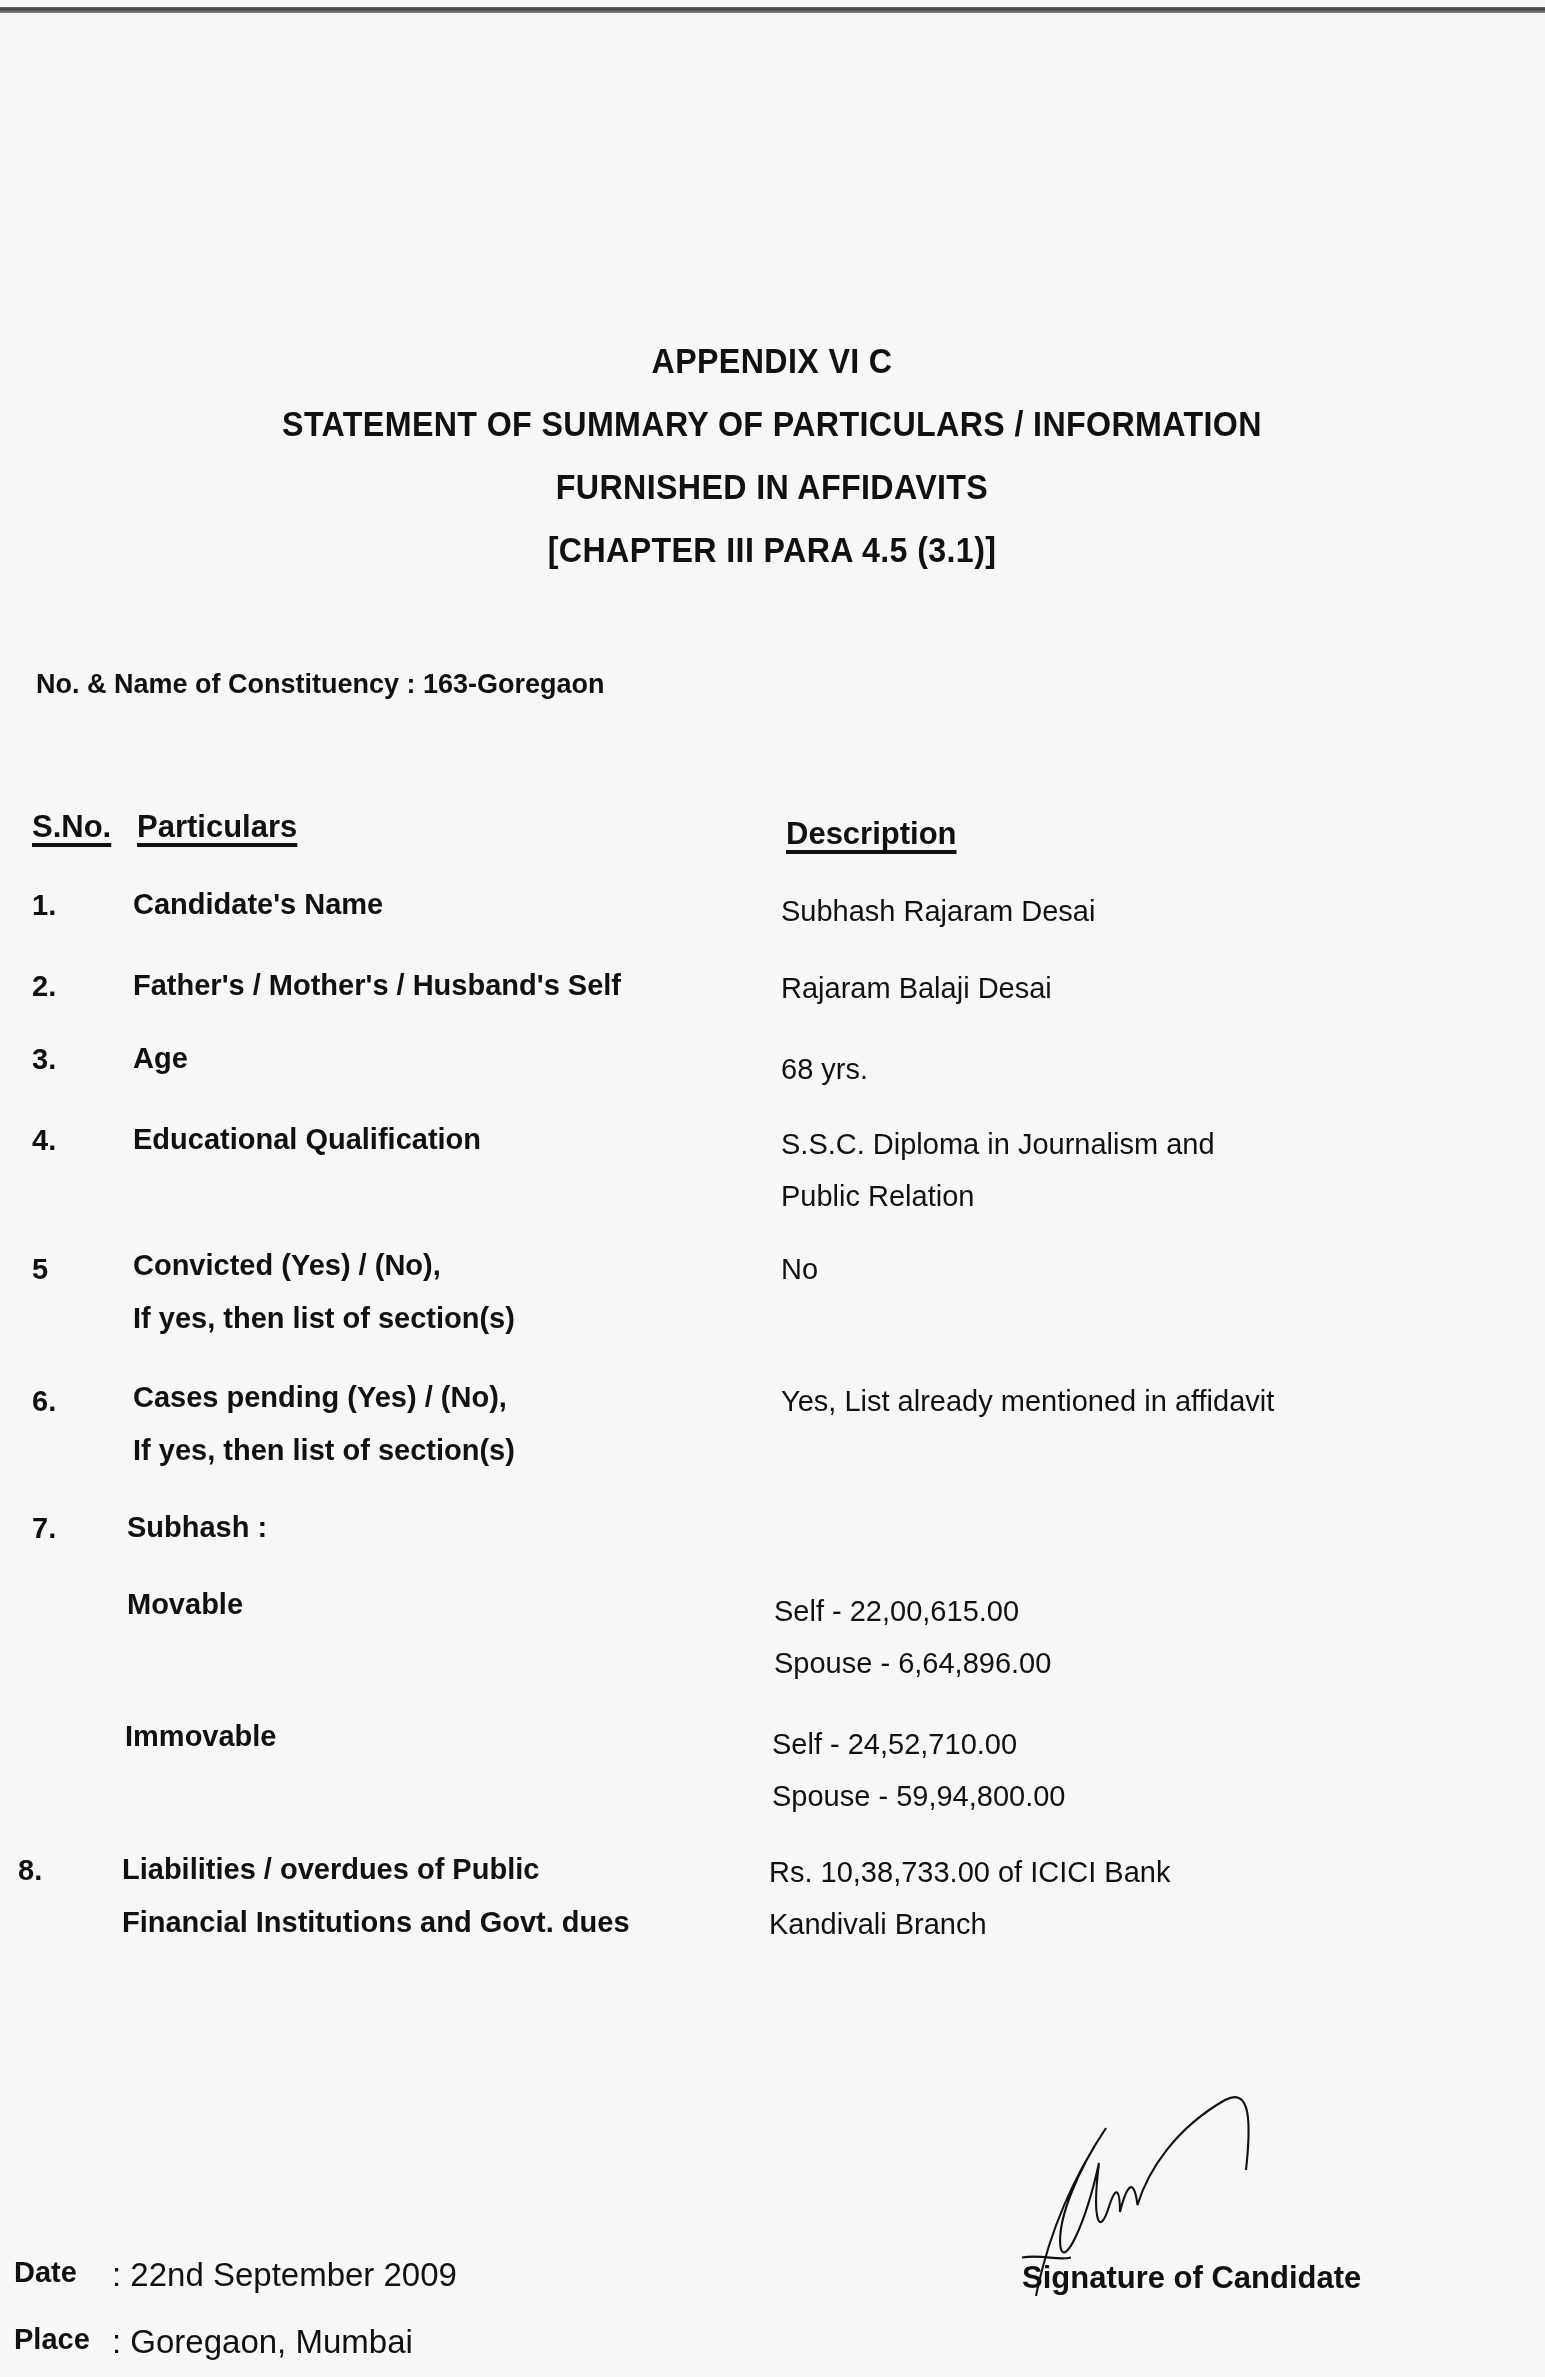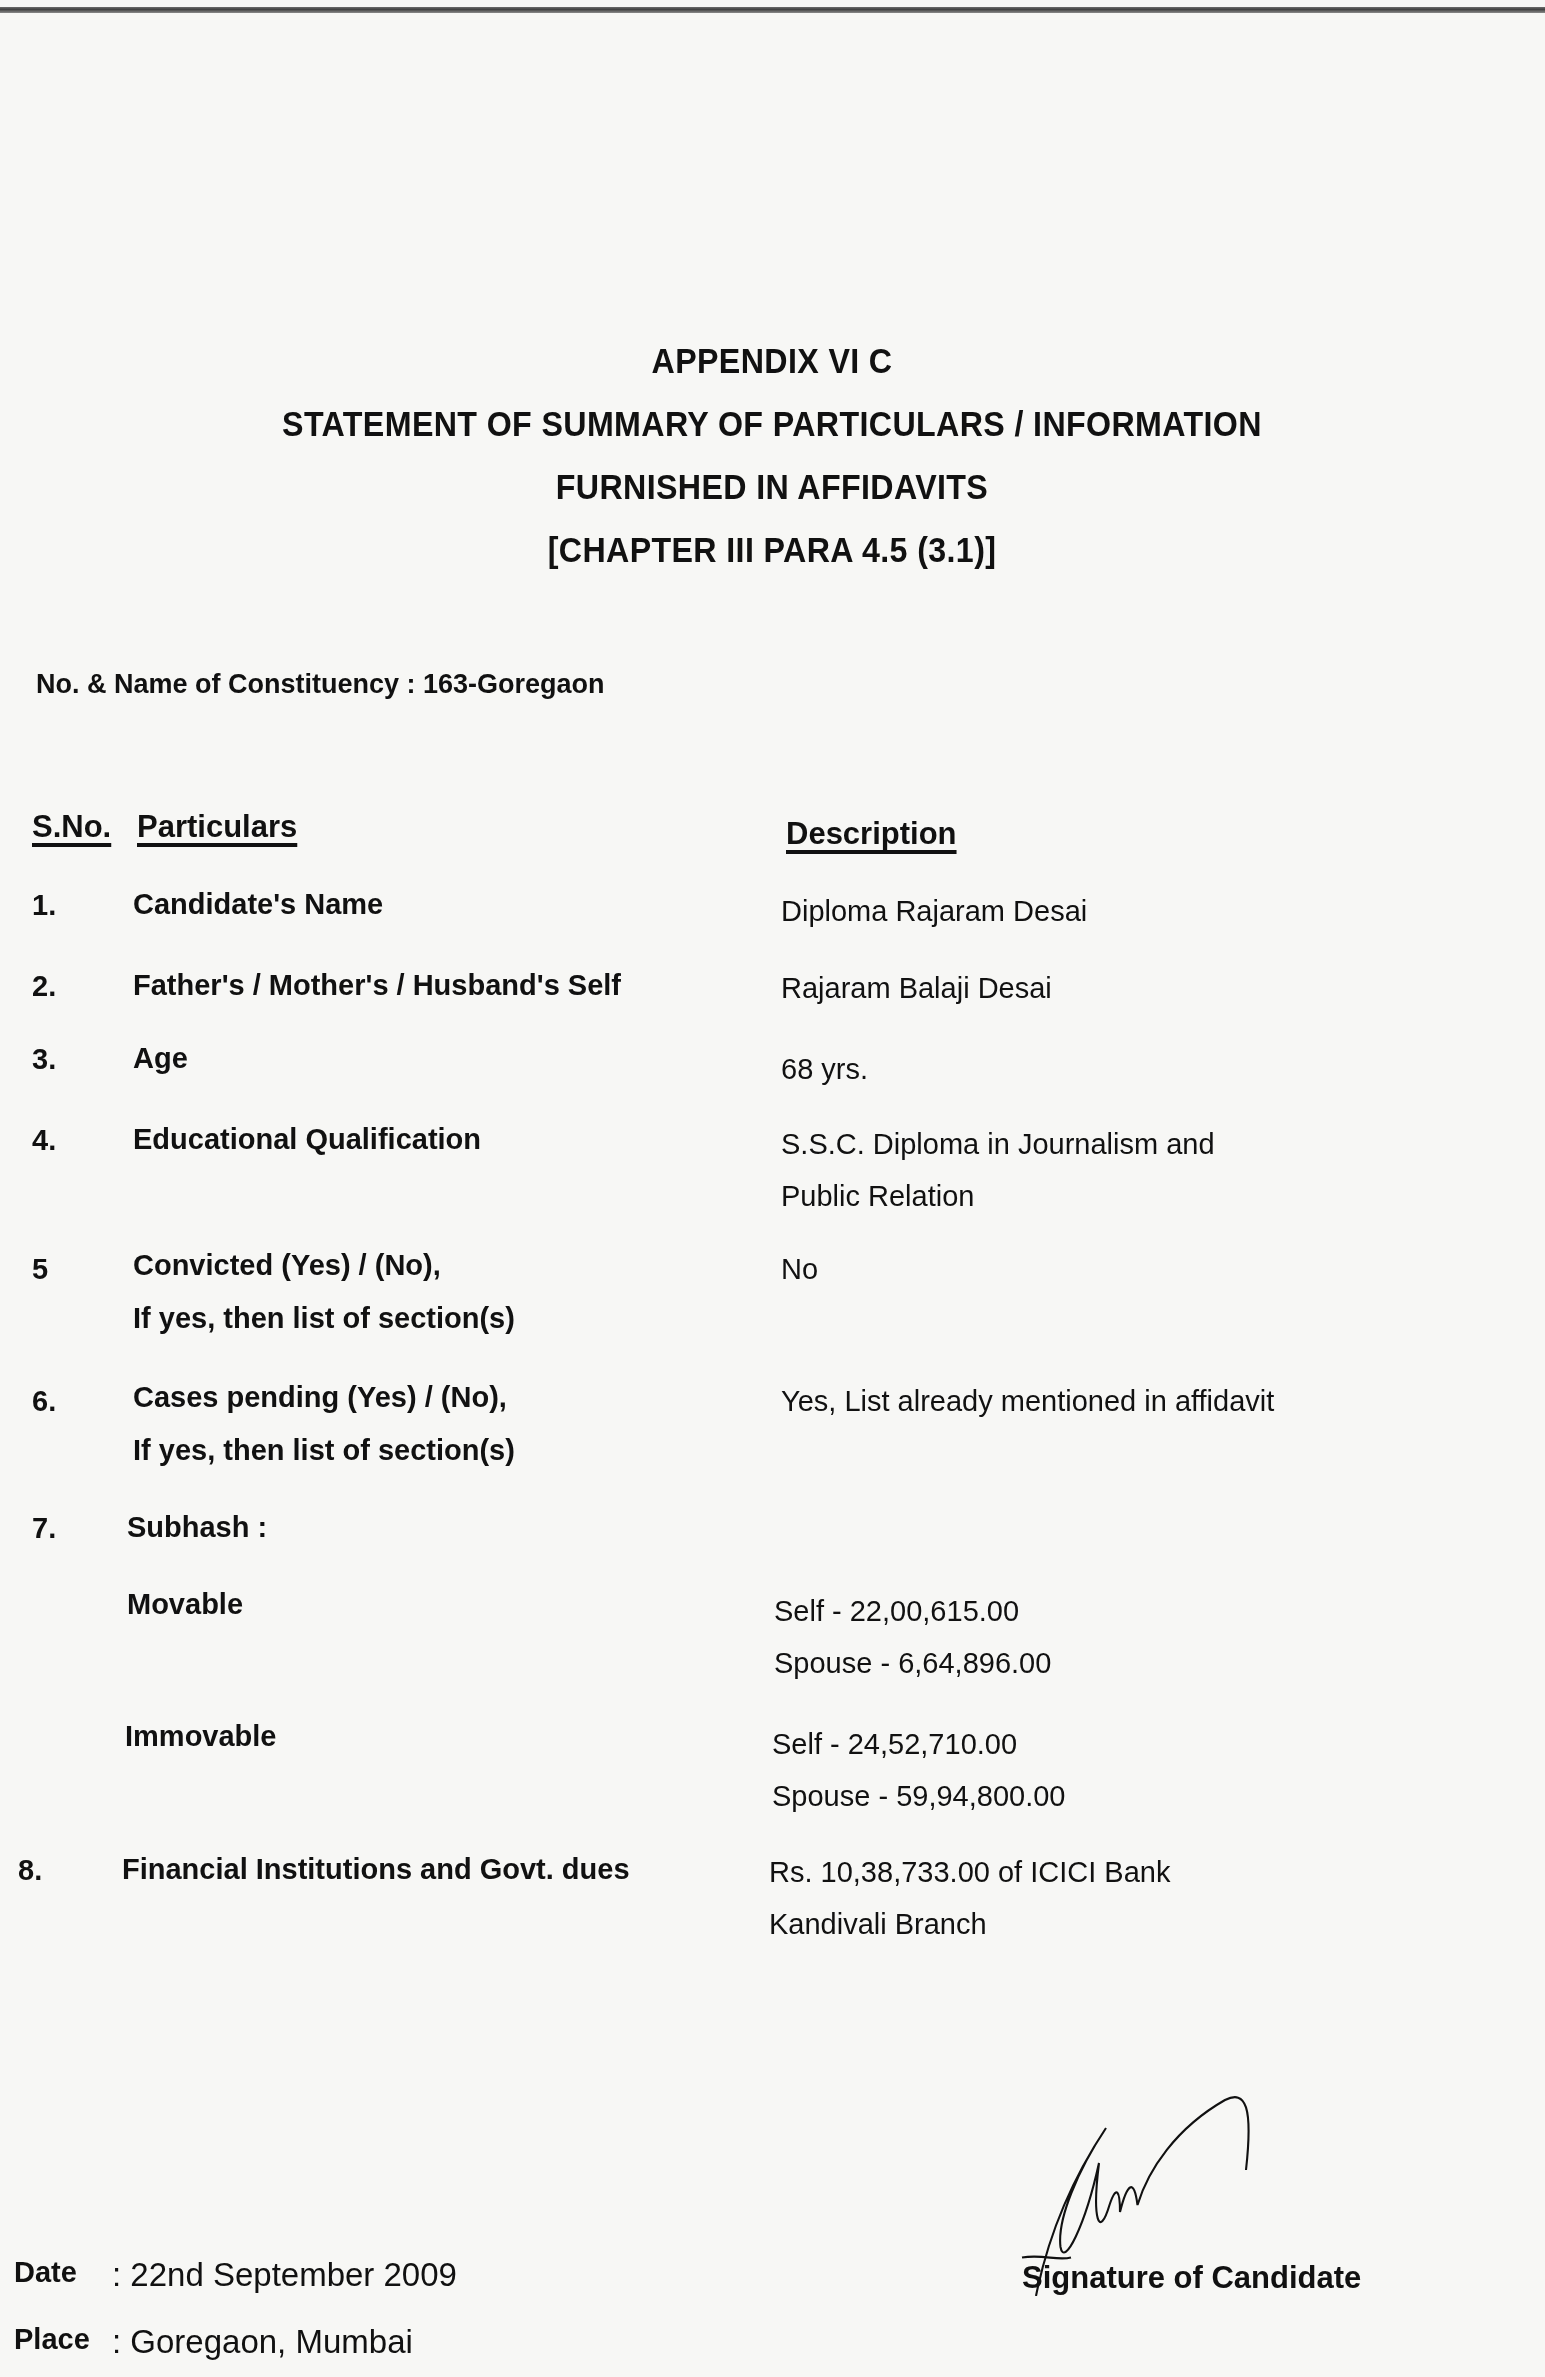--- a/index.html
+++ b/index.html
@@ -55,21 +55,21 @@
   <div class="hdr" style="left:32px; top:809px;">S.No.</div>
   <div class="hdr" style="left:137px; top:809px;">Particulars</div>
   <div class="hdr" style="left:786px; top:816px;">Description</div>
 
   <div class="row" style="top:889px;">
     <span class="sno">1.</span>
     <div class="part" style="top:-11.2px;">
       <div>Candidate's Name</div>
     </div>
     <div class="desc" style="top:-4.2px;">
-      <div>Diploma Rajaram Desai</div>
+      <div>Subhash Rajaram Desai</div>
     </div>
   </div>
 
   <div class="row" style="top:970px;">
     <span class="sno">2.</span>
     <div class="part" style="top:-11.2px;">
       <div>Father's / Mother's / Husband's Self</div>
     </div>
     <div class="desc" style="top:-8.4px;">
       <div>Rajaram Balaji Desai</div>
@@ -142,20 +142,21 @@
     </div>
     <div class="desc" style="top:-2.8px; left:772px;">
       <div>Self - 24,52,710.00</div>
       <div>Spouse - 59,94,800.00</div>
     </div>
   </div>
 
   <div class="row" style="top:1854px;">
     <span class="sno" style="left:18px;">8.</span>
     <div class="part" style="top:-11.2px; left:122px;">
+      <div>Liabilities / overdues of Public</div>
       <div>Financial Institutions and Govt. dues</div>
     </div>
     <div class="desc" style="top:-8.4px; left:769px;">
       <div>Rs. 10,38,733.00 of ICICI Bank</div>
       <div>Kandivali Branch</div>
     </div>
   </div>
 
   <div class="footer-lbl" style="top:2256px;">Date</div>
   <div class="footer-val" style="top:2256px;">: 22nd September 2009</div>

